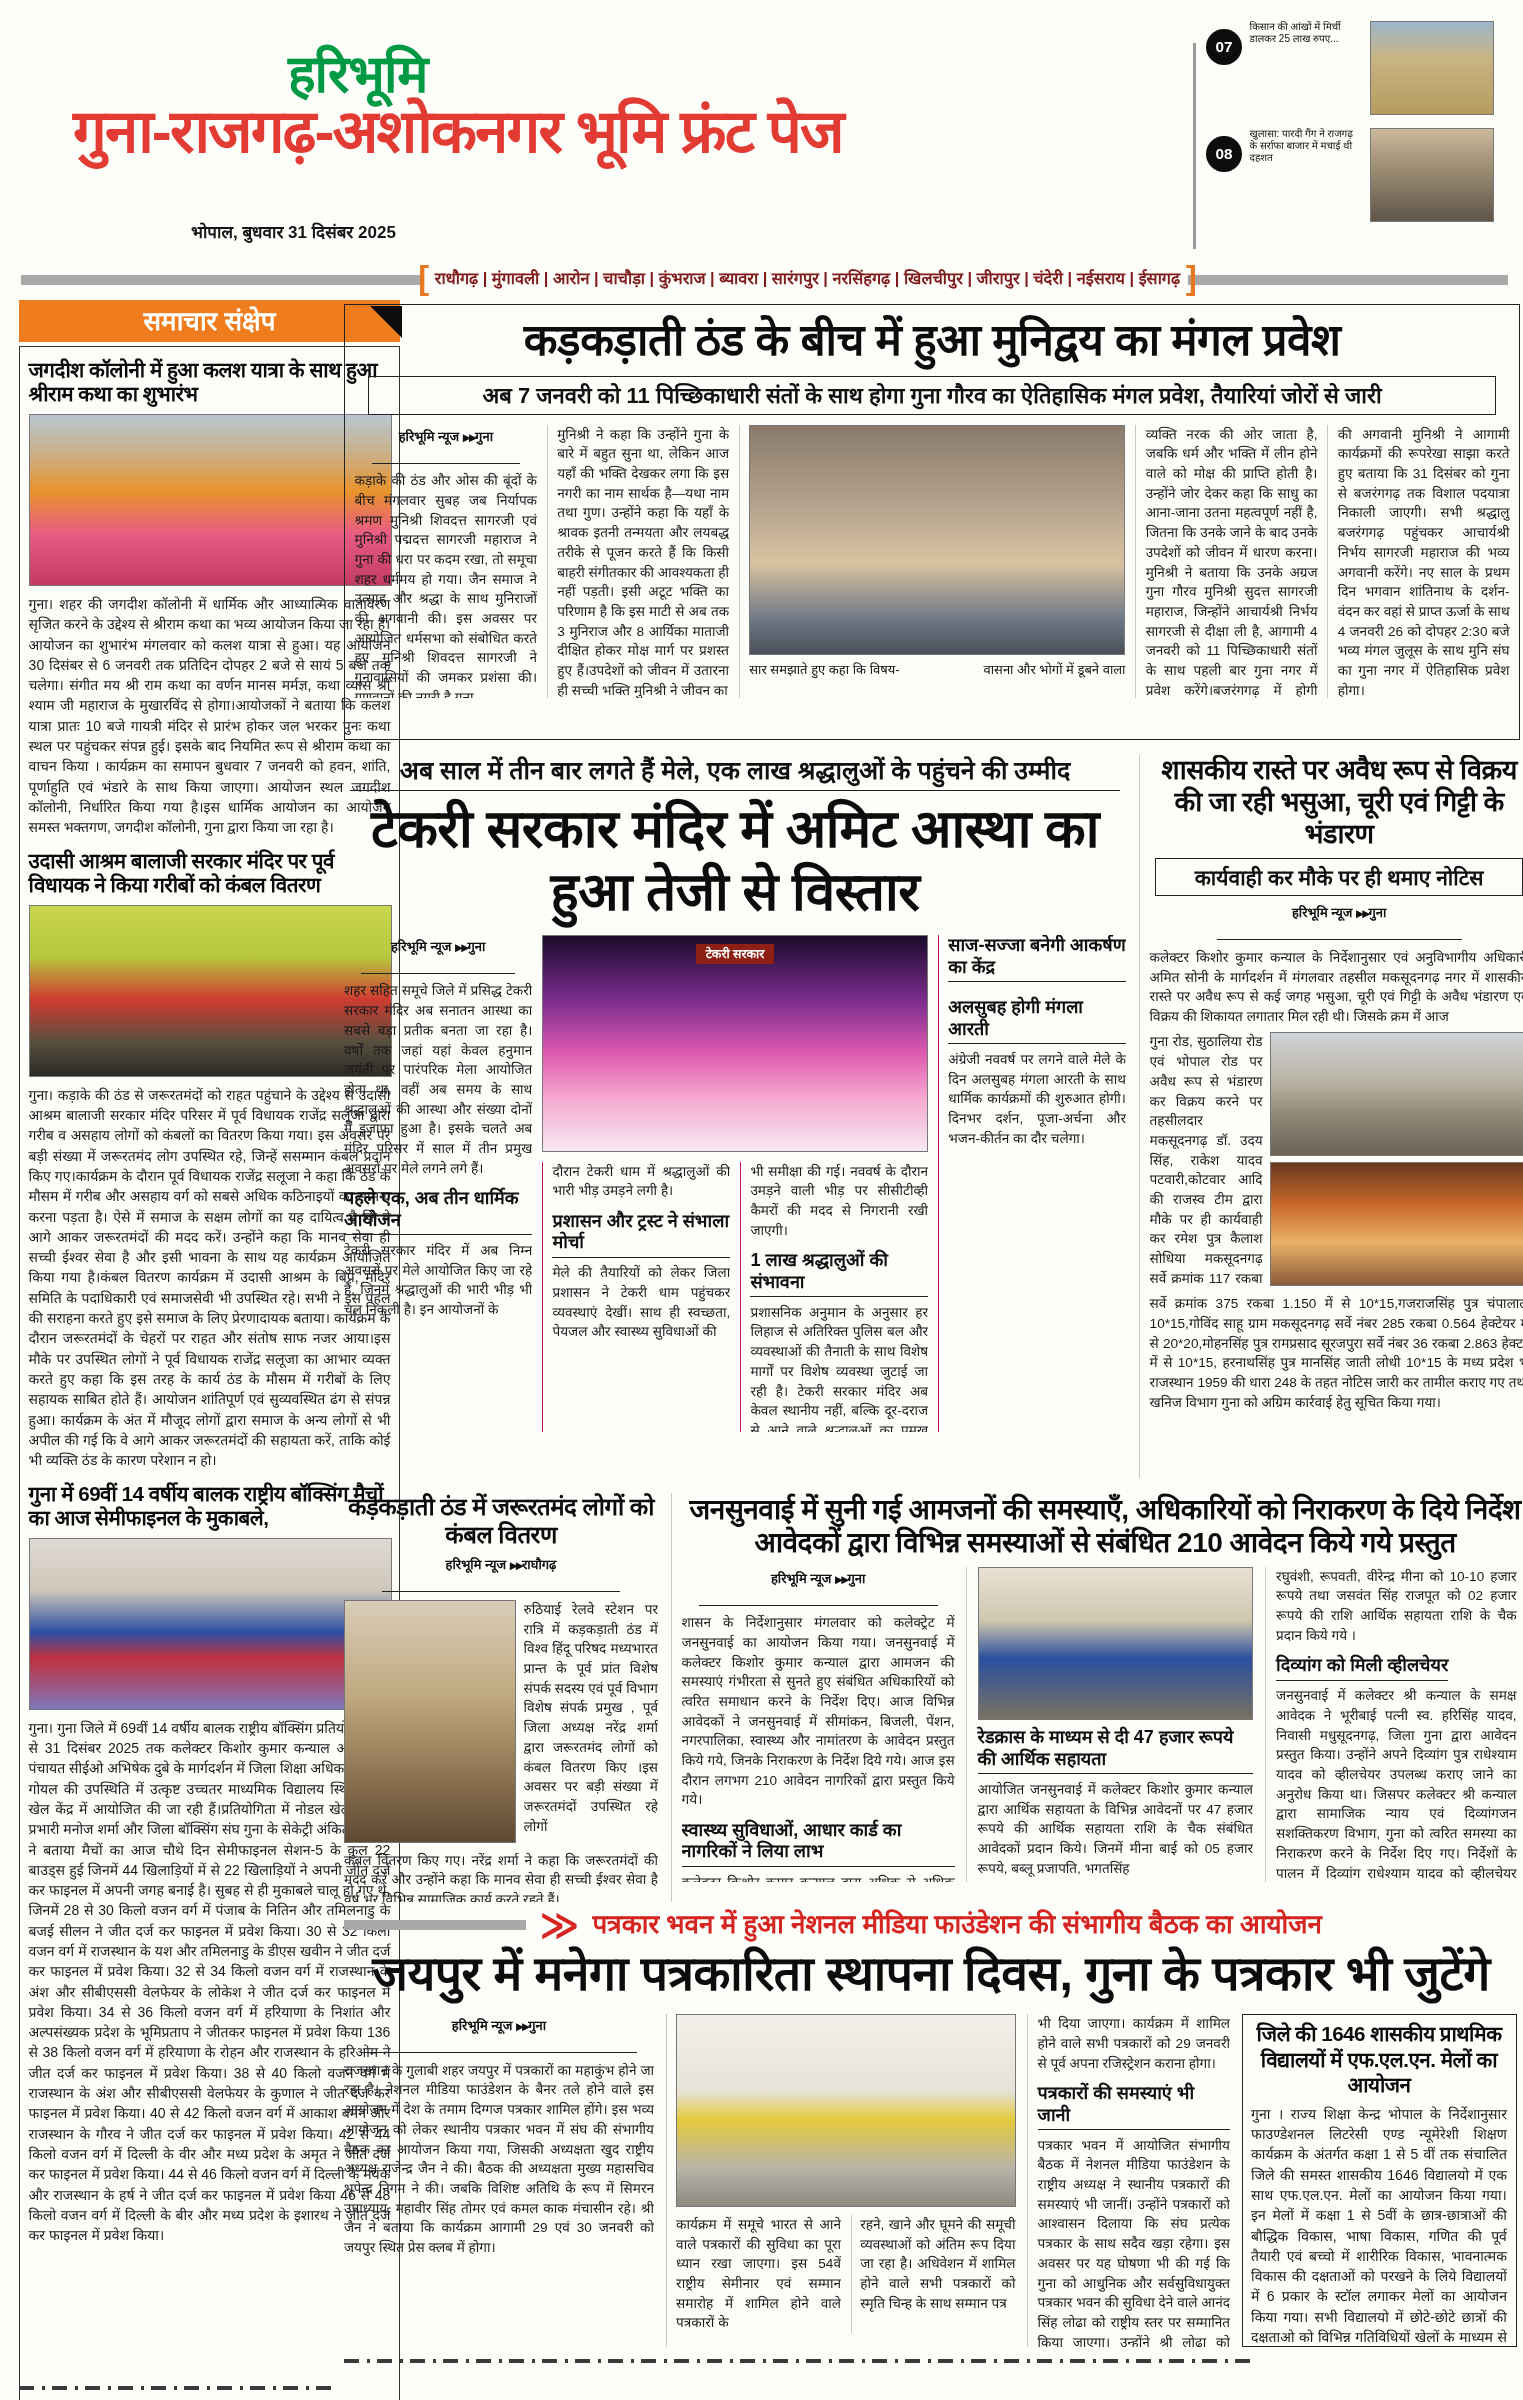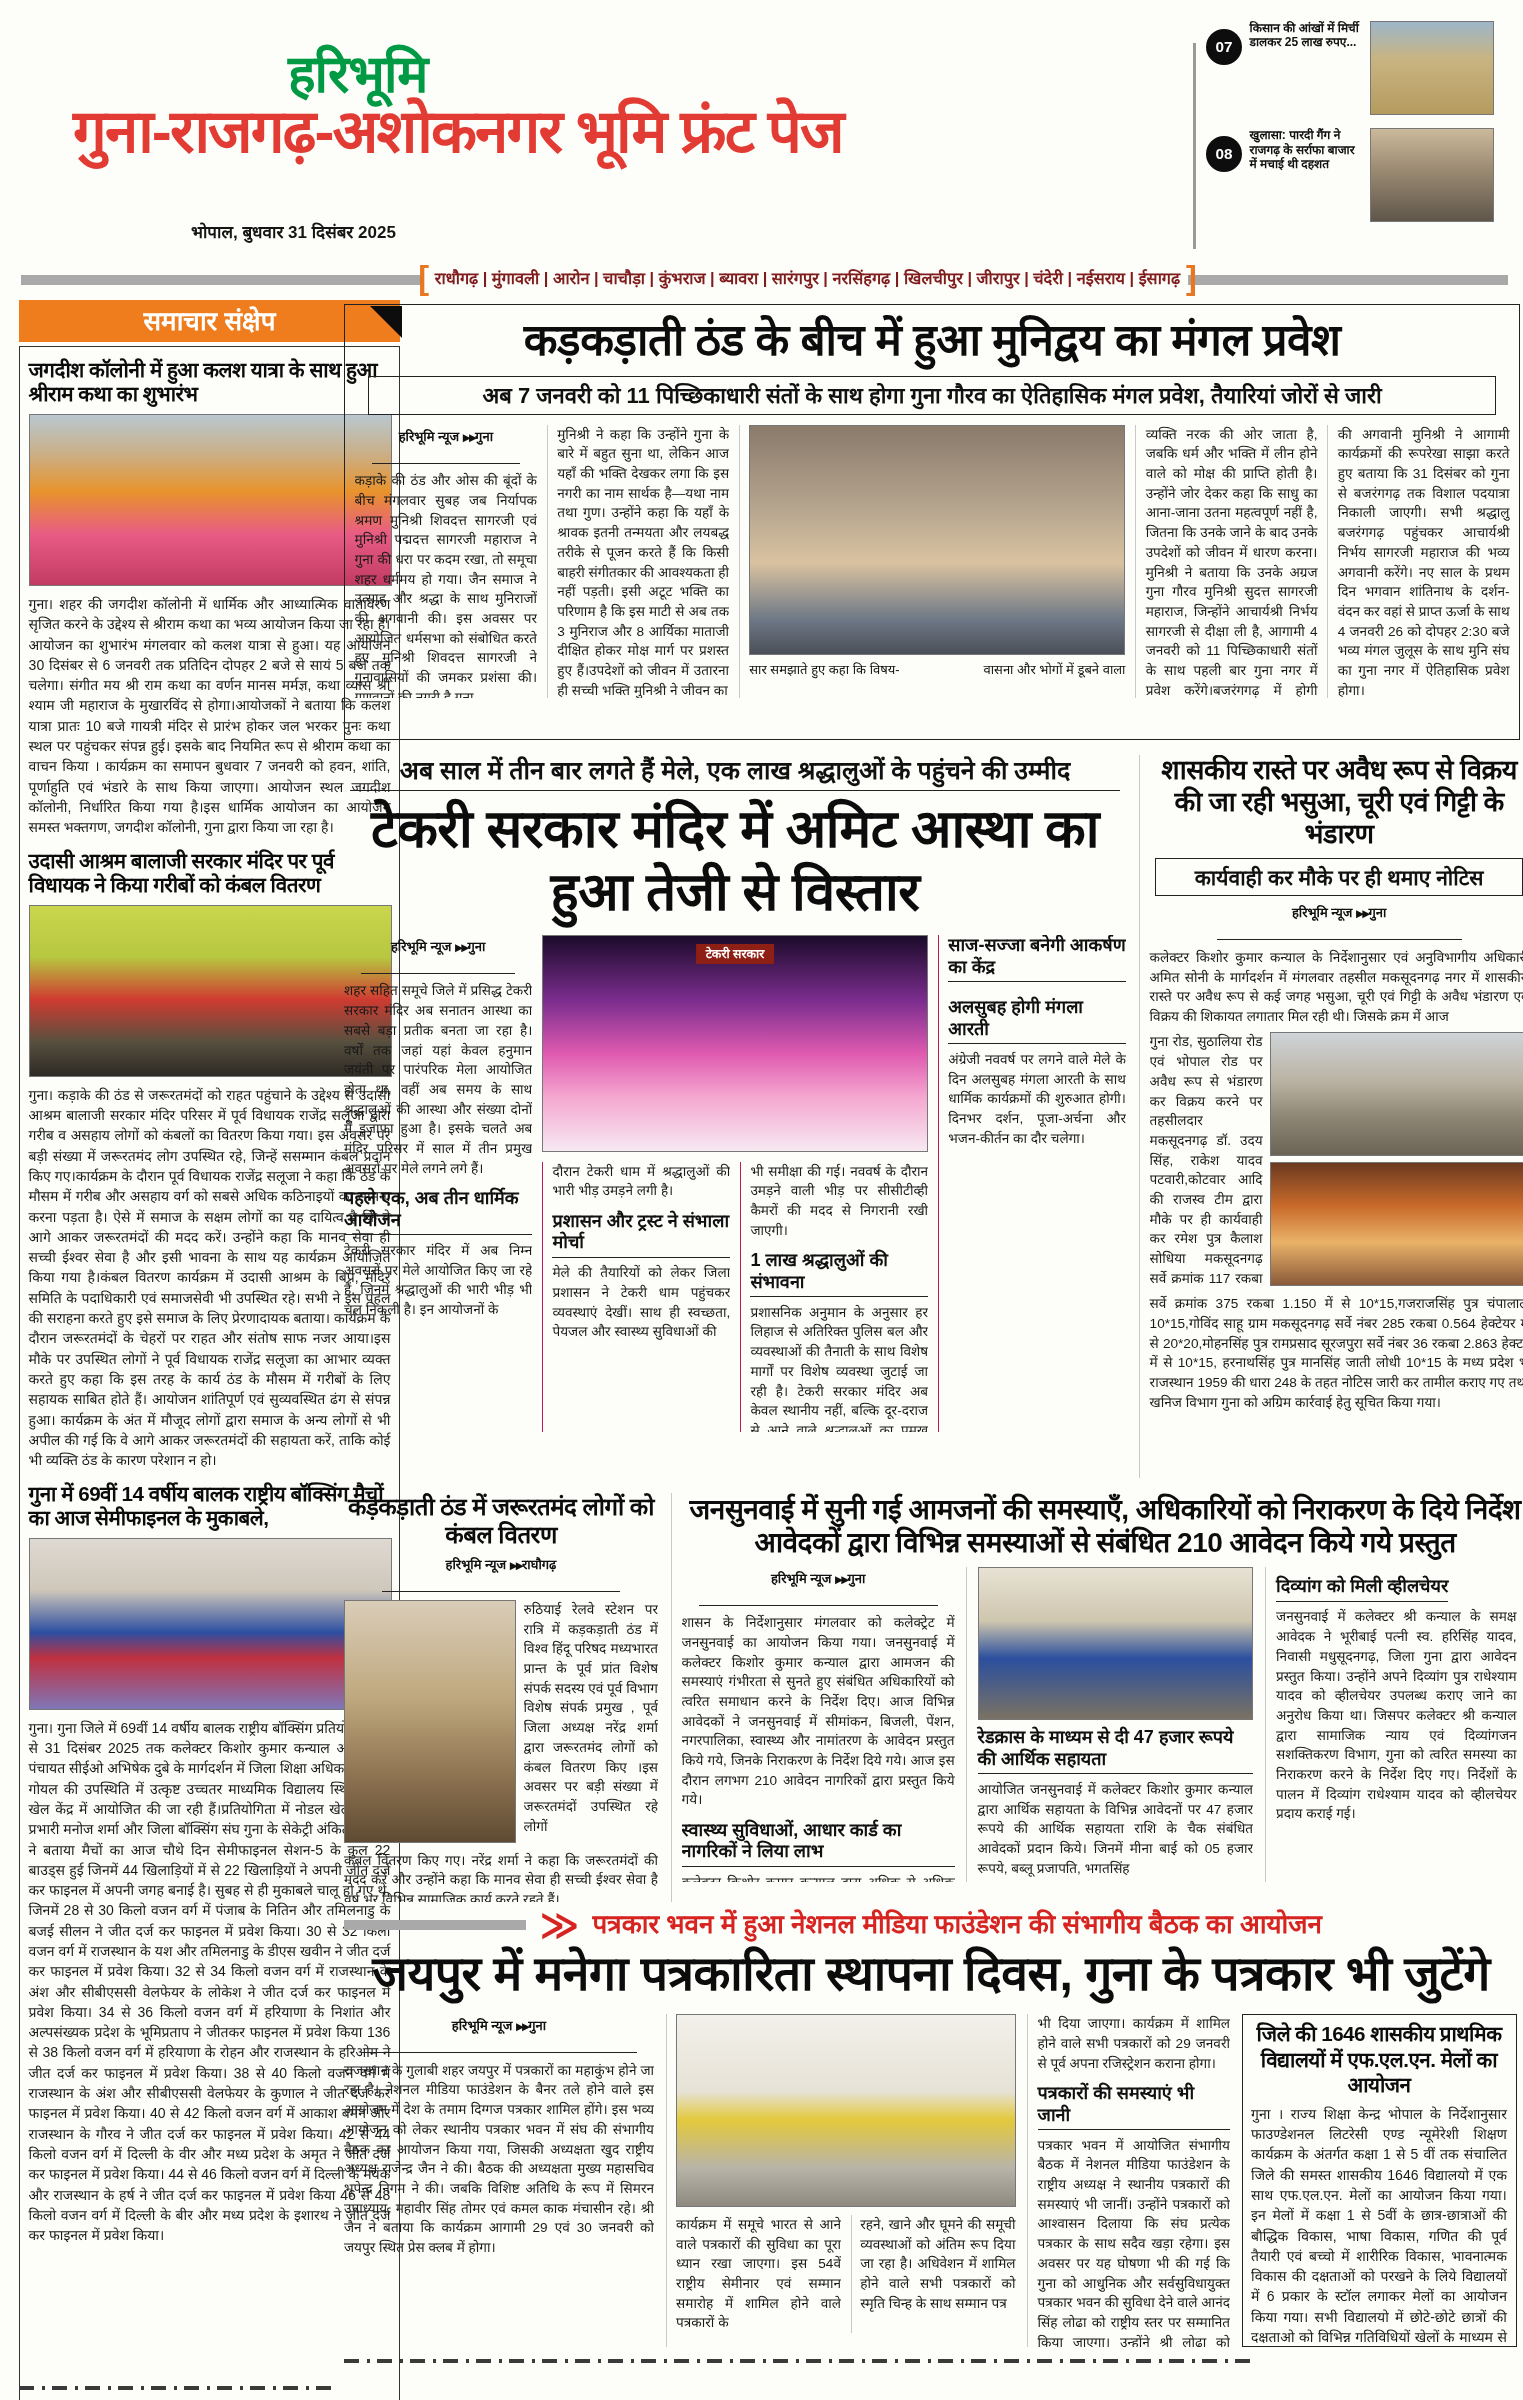--- a/index.html
+++ b/index.html
@@ -6,21 +6,21 @@
   #page{position:relative;width:1524px;height:2400px;background:#fdfdfa;margin:0 auto;overflow:hidden;
         font-family:"Liberation Sans","DejaVu Sans",sans-serif;color:#111;}
   .abs{position:absolute;}
   
   .logo{font-size:52px;font-weight:800;color:#019a44;letter-spacing:-1px;}
   .mast-title{font-size:60px;font-weight:800;color:#e23b33;white-space:nowrap;letter-spacing:-1.9px;}
   .dateline{font-size:17px;font-weight:700;color:#151515;}
   .brief{display:flex;align-items:flex-start;gap:7.6px;margin-bottom:13.4px;}
   .brief-num{width:36px;height:36px;min-width:36px;border-radius:50%;background:#0d0d0d;color:#fff;
              font-size:15.3px;font-weight:700;display:flex;align-items:center;justify-content:center;margin-top:7.6px;}
-  .brief-txt{font-size:12px;font-weight:700;line-height:1.2;width:113px;}
+  .brief-txt{font-size:10px;font-weight:400;line-height:1.2;width:113px;}
   .brief-ph{width:122px;height:92px;border:1px solid #999;}
   .vline{width:2.9px;background:#9a9a9a;}
   .graybar{height:9.6px;background:#a9a9a9;}
   .nav{display:flex;align-items:center;justify-content:center;gap:5.7px;}
   .nav-towns{font-size:16.3px;font-weight:700;white-space:nowrap;color:#7f1d1d;}
   .brk{color:#e87722;font-size:32.5px;font-weight:700;line-height:0.8;}
   
   .hl{font-weight:800;color:#0c0c0c;line-height:1.18;letter-spacing:-0.5px;}
   .body-txt{font-size:13.6px;line-height:1.45;text-align:justify;color:#1a1a1a;}
   .byline{font-size:13px;font-weight:700;text-align:center;border-bottom:1.4px solid #222;
@@ -247,20 +247,21 @@
         <div class="body-txt">शासन के निर्देशानुसार मंगलवार को कलेक्ट्रेट में जनसुनवाई का आयोजन किया गया। जनसुनवाई में कलेक्टर किशोर कुमार कन्याल द्वारा आमजन की समस्याएं गंभीरता से सुनते हुए संबंधित अधिकारियों को त्वरित समाधान करने के निर्देश दिए। आज विभिन्न आवेदकों ने जनसुनवाई में सीमांकन, बिजली, पेंशन, नगरपालिका, स्वास्थ्य और नामांतरण के आवेदन प्रस्तुत किये गये, जिनके निराकरण के निर्देश दिये गये। आज इस दौरान लगभग 210 आवेदन नागरिकों द्वारा प्रस्तुत किये गये।</div>
         <div class="subhead">स्वास्थ्य सुविधाओं, आधार कार्ड का नागरिकों ने लिया लाभ</div>
         <div class="body-txt">कलेक्टर किशोर कुमार कन्याल द्वारा अधिक से अधिक लोगों को आधार एवं स्वास्थ्य सुविधाएं प्राप्त हो इसके लिए विशेष प्रबंध के निर्देश दिये गये है। इसी क्रम में जनसुनवाई में नागरिकों को स्वास्थ्य विभाग द्वारा 70+ आयुष्मान कार्ड, नेत्र परीक्षण, एचआईवी की जांच सहित अन्य सुविधाएं उपलब्ध करायी गई, जिनका बड़ी संख्या में आवेदकों द्वारा लाभ लिया गया। आज जनसुनवाई में अपर कलेक्टर अखिलेश जैन विभिन्न विभागों के जिला अधिकारीगण उपस्थित थे।</div>
       </div>
       <div class="clip">
         <div class="ph p-hearing" style="height:151px;margin-bottom:5.7px;"></div>
         <div class="subhead" style="margin-top:1.9px;">रेडक्रास के माध्यम से दी 47 हजार रूपये की आर्थिक सहायता</div>
         <div class="body-txt">आयोजित जनसुनवाई में कलेक्टर किशोर कुमार कन्याल द्वारा आर्थिक सहायता के विभिन्न आवेदनों पर 47 हजार रूपये की आर्थिक सहायता राशि के चैक संबंधित आवेदकों प्रदान किये। जिनमें मीना बाई को 05 हजार रूपये, बब्लू प्रजापति, भगतसिंह</div>
       </div>
       <div class="clip">
+        <div class="body-txt">रघुवंशी, रूपवती, वीरेन्द्र मीना को 10-10 हजार रूपये तथा जसवंत सिंह राजपूत को 02 हजार रूपये की राशि आर्थिक सहायता राशि के चैक प्रदान किये गये ।</div>
         <div class="subhead">दिव्यांग को मिली व्हीलचेयर</div>
         <div class="body-txt">जनसुनवाई में कलेक्टर श्री कन्याल के समक्ष आवेदक ने भूरीबाई पत्नी स्व. हरिसिंह यादव, निवासी मधुसूदनगढ़, जिला गुना द्वारा आवेदन प्रस्तुत किया। उन्होंने अपने दिव्यांग पुत्र राधेश्याम यादव को व्हीलचेयर उपलब्ध कराए जाने का अनुरोध किया था। जिसपर कलेक्टर श्री कन्याल द्वारा सामाजिक न्याय एवं दिव्यांगजन सशक्तिकरण विभाग, गुना को त्वरित समस्या का निराकरण करने के निर्देश दिए गए। निर्देशों के पालन में दिव्यांग राधेश्याम यादव को व्हीलचेयर प्रदाय कराई गई।</div>
       </div>
     </div>
   </div>
 
   <div class="abs" style="left:344px;top:1910px;width:1174px;height:442px;">
     <div class="jai-kicker-row">
       <div class="graybar" style="width:182px;"></div>
       <span class="kick-arrow">≫</span>

